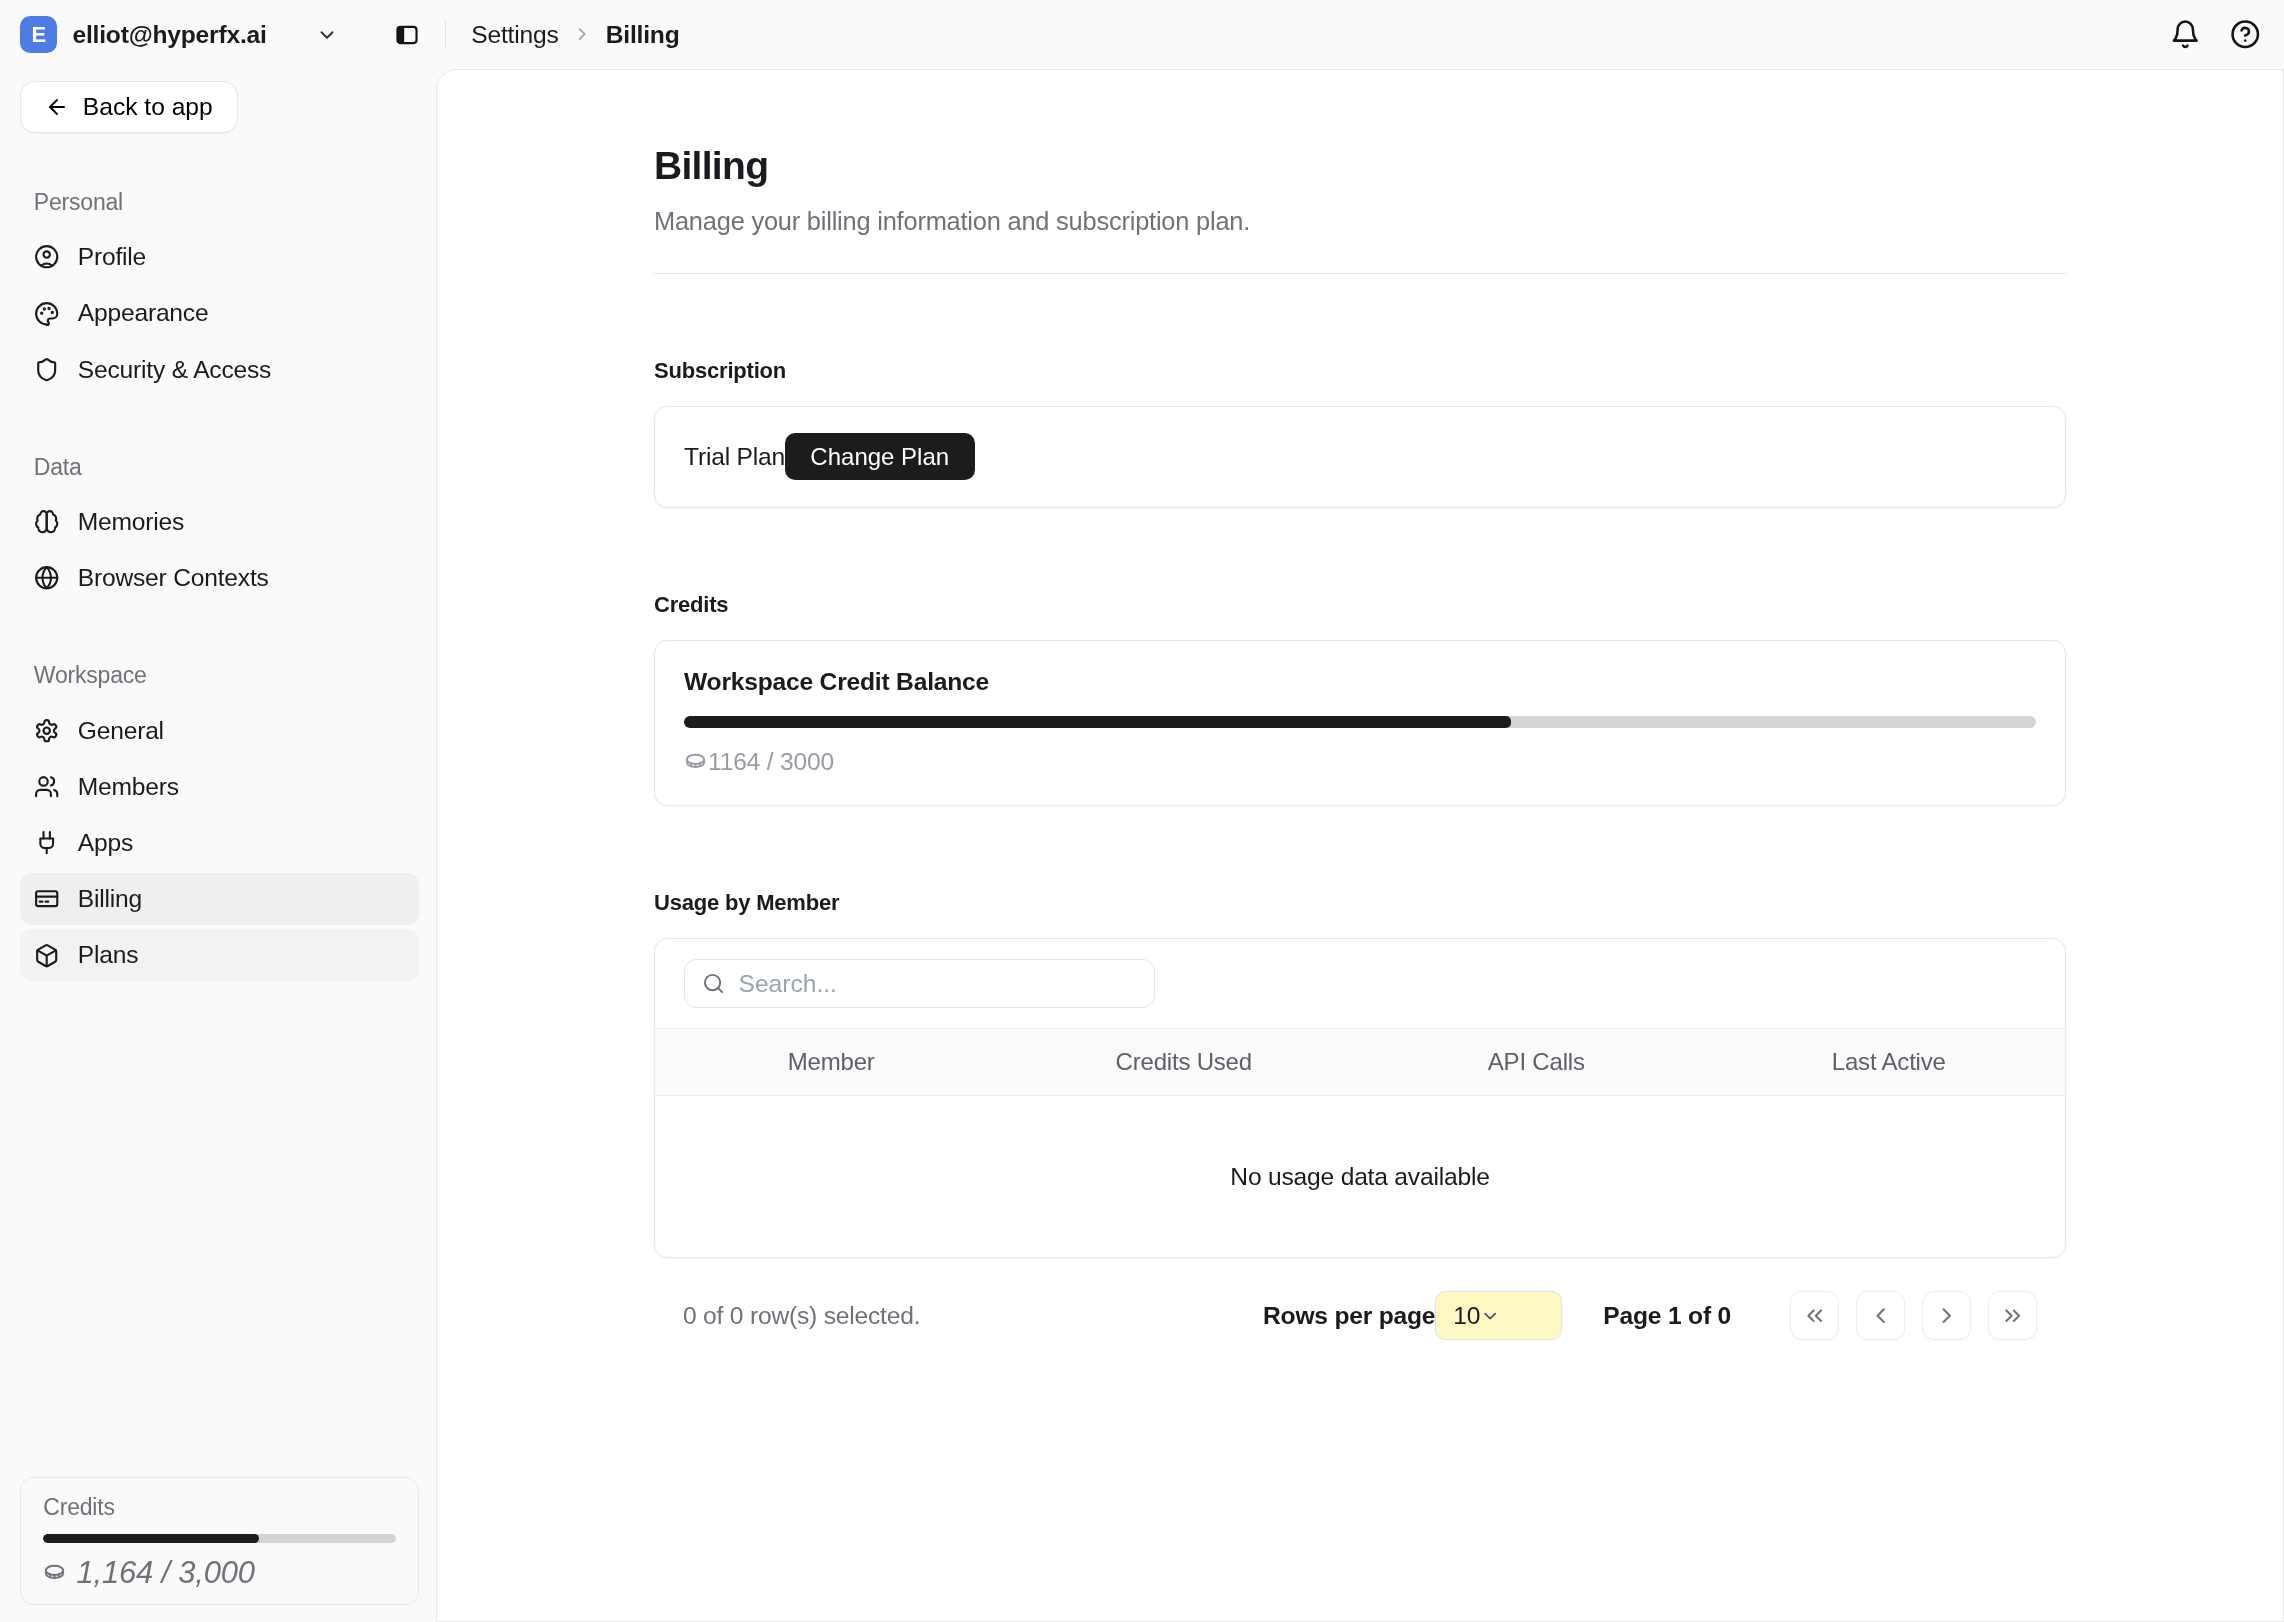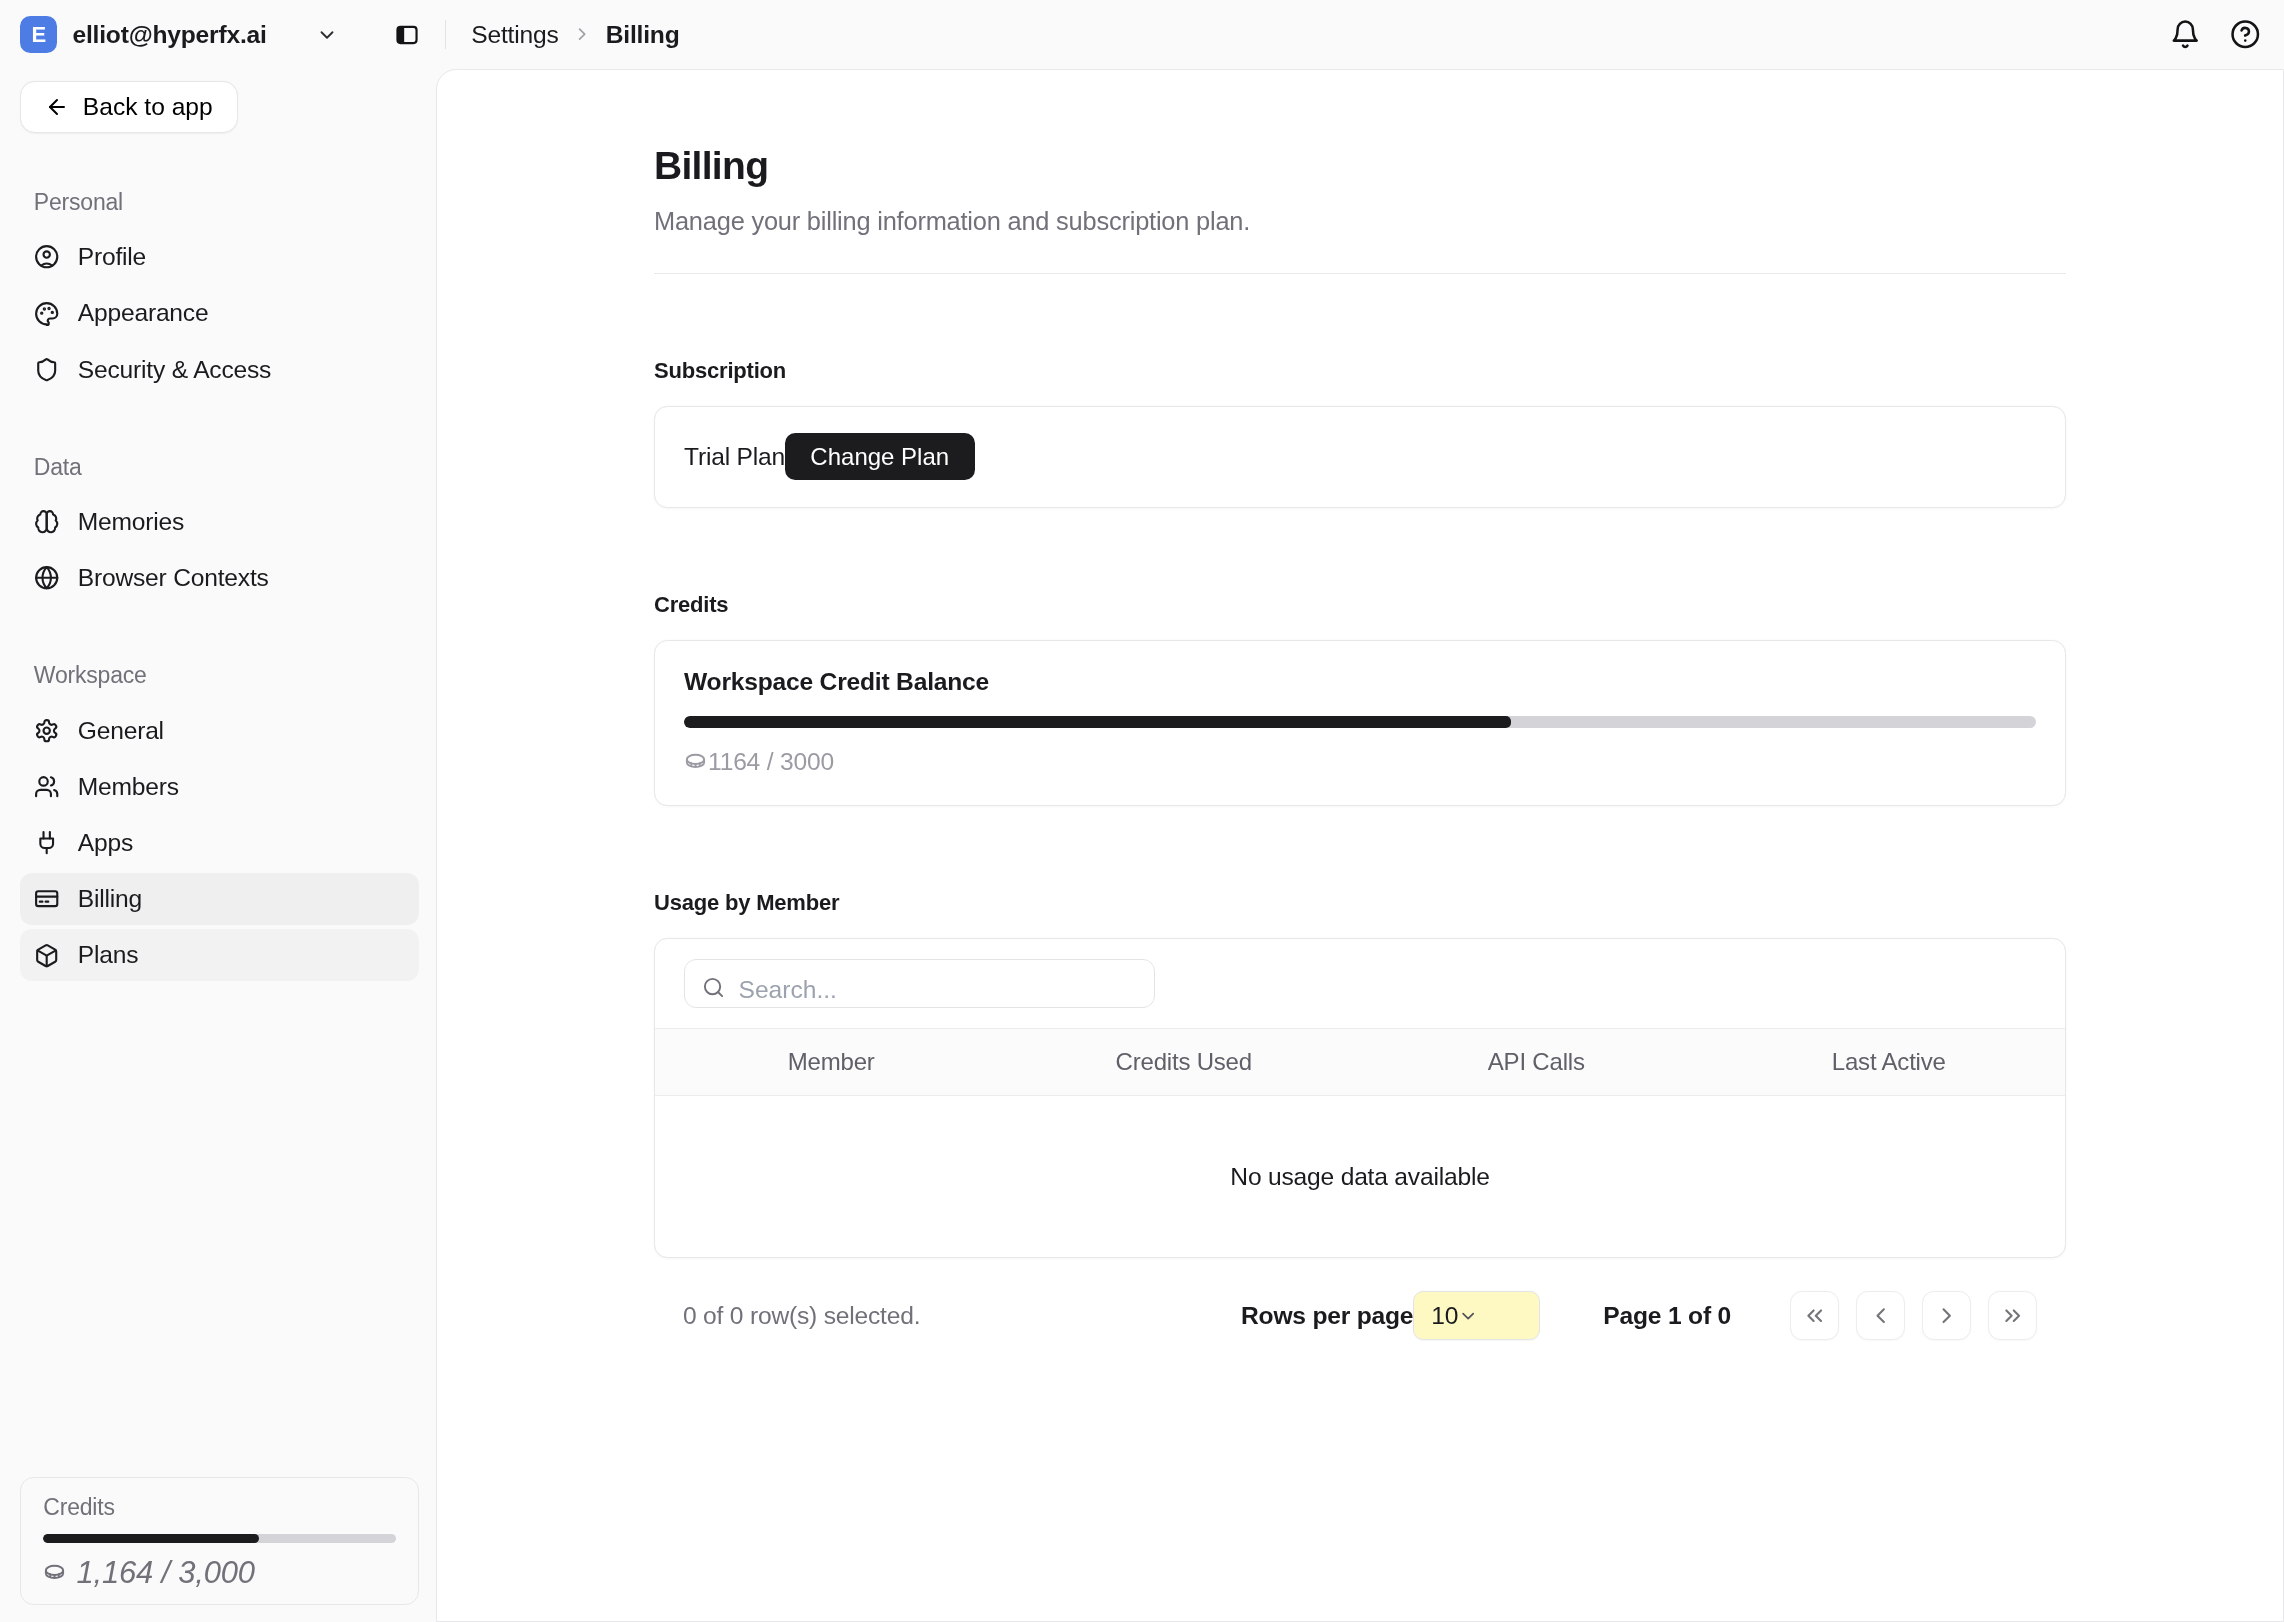--- a/index.html
+++ b/index.html
@@ -78,39 +78,39 @@
     font-size:24px;font-weight:500;font-family:inherit;cursor:pointer}
 
   .credit-card-body{padding:27px 29px 29px}
   .credit-title{font-size:24.6px;font-weight:700}
   .bar.big{height:12px;margin-top:20.3px;border-radius:6px}
   .credit-amount{margin-top:20px;display:flex;align-items:center;gap:1px;color:var(--faint);font-size:24.6px}
   .credit-amount svg{width:23px;height:23px}
 
   .usage-card{padding:0;overflow:hidden}
   .search-row{padding:20.3px 29px}
-  .search-box{width:471px;height:49px;border:0.8px solid #e4e4e7;border-radius:12px;display:flex;align-items:flex-start;
+  .search-box{width:471px;height:49px;border:0.8px solid #e4e4e7;border-radius:12px;display:flex;align-items:center;
     gap:13.5px;padding:16px 17px;background:#fff}
   .search-box svg{width:23px;height:23px;color:#71717a;flex:0 0 auto}
   .search-box input{border:none;outline:none;flex:1;font-size:24.6px;font-family:inherit;color:var(--ink);background:transparent}
   .search-box input::placeholder{color:#9ca3af}
   .thead{display:grid;grid-template-columns:repeat(4,1fr);height:68px;align-items:center;
     background:#fbfbfc;border-top:0.8px solid #ececee;border-bottom:0.8px solid #ececee}
   .th{font-size:24px;font-weight:500;color:#5f6068;text-align:center}
   .tbody-empty{height:161px;display:flex;align-items:center;justify-content:center;font-size:24.6px}
 
   .pagination{margin-top:32px;display:flex;align-items:center;padding:0 29px;height:51px}
   .sel-info{font-size:24.6px;color:var(--muted)}
   .pg-cluster{margin-left:auto;display:flex;align-items:center}
   .rpp-label{font-size:24.6px;font-weight:700}
   .rpp-select{width:127px;height:49px;border:0.8px solid #e4e4e7;border-radius:10.2px;background:#fef9c3;
     box-shadow:0 0.8px 1.7px rgba(0,0,0,.04);display:flex;align-items:center;
     padding:0 17px;font-size:24.6px;cursor:pointer}
   .rpp-select svg{width:20.3px;height:20.3px;color:#52525b}
-  .page-info{margin-left:63px;font-size:24.6px;font-weight:700}
+  .page-info{margin-left:41px;font-size:24.6px;font-weight:700}
   .pg-buttons{margin-left:59px;display:flex;gap:17px}
   .pg-btn{width:49px;height:49px;border:0.8px solid #ededef;border-radius:12px;background:#fff;cursor:pointer;
     display:flex;align-items:center;justify-content:center;color:#757579;box-shadow:0 0.8px 1.7px rgba(0,0,0,.03)}
   .pg-btn svg{width:25.4px;height:25.4px}
 </style>
 </head>
 <body>
 
 <header class="topbar">
   <div class="avatar">E</div>

